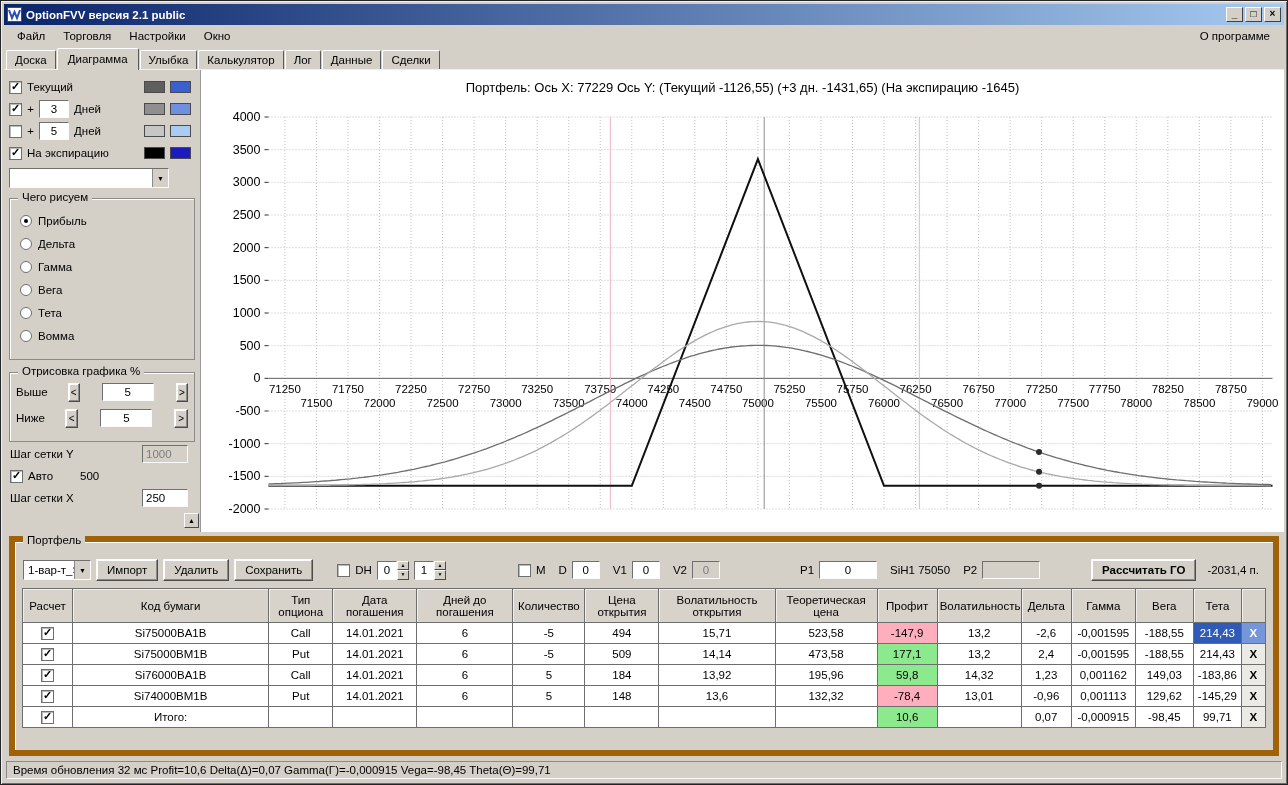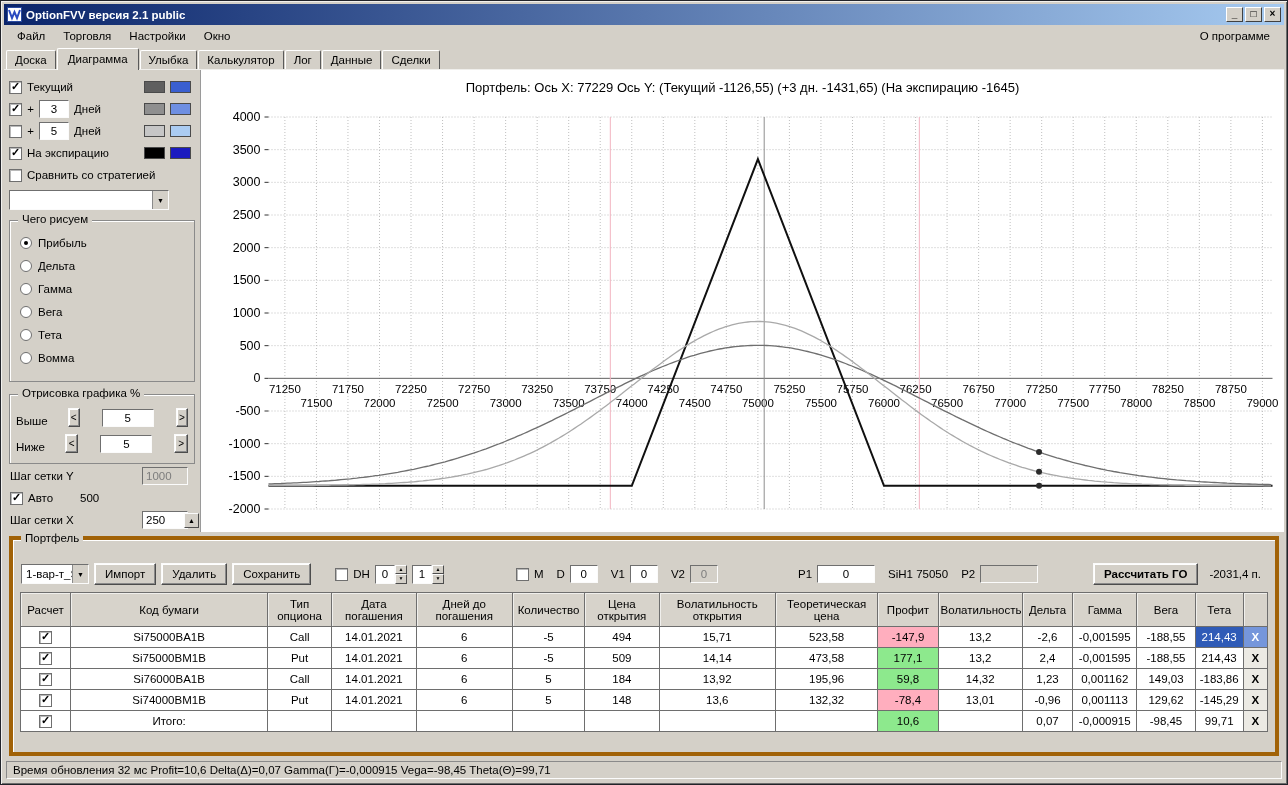--- a/index.html
+++ b/index.html
@@ -60,21 +60,21 @@
   .combo-btn { width:16px; height:100%; background:#d4d0c8; border-left:1px solid #8a8a8a;
                display:flex; align-items:center; justify-content:center; font-size:7px; }
   .strategy { width:160px; margin:4px 5px 2px; }
 
   .groupbox { border:1px solid #8a8a8a; box-shadow: inset 1px 1px 0 #fff; position:relative;
               margin:8px 5px 0; padding-top:10px; }
   .gb-title { position:absolute; top:-8px; left:8px; background:#d4d0c8; padding:0 4px; }
   .draw-group { height:162px; }
   .radio-row { display:flex; align-items:center; gap:6px; height:23px; padding:0 10px; }
   .render-group { height:70px; margin-top:12px; padding-top:6px; }
-  .rr-row { display:flex; align-items:flex-end; gap:20px; height:26px; padding:0 6px; }
+  .rr-row { display:flex; align-items:center; gap:20px; height:26px; padding:0 6px; }
   .rr-label { width:32px; }
   .sbtn { width:17px; height:19px; background:#d4d0c8; border:1px solid; border-color:#fbfbfb #4c4c4c #4c4c4c #fbfbfb;
           box-shadow: inset -1px -1px 0 #8a8a8a, inset 1px 1px 0 #fff; font:inherit; font-size:10px; cursor:default; }
   .rr-input { width:52px; text-align:center; margin:0 2px; }
 
   .grid-row { display:flex; align-items:center; gap:5px; height:20px; padding:0 6px; margin-top:2px; }
   .grid-row:first-of-type { margin-top:12px; }
   .grid-input { width:46px; margin-left:auto; margin-right:6px; text-align:left; }
   .auto-val { margin-left:22px; }
   .scrollup { position:absolute; right:1px; bottom:4px; width:15px; height:15px; background:#d4d0c8;
@@ -82,21 +82,21 @@
               display:flex; align-items:center; justify-content:center; }
 
   
   .chart-area { flex:1; background:#fff; padding-top:7px; overflow:hidden; }
   .chart-title { text-align:center; font-size:13px; height:22px; line-height:22px; }
   #chart-svg { display:block; width:100%; height:434px; }
   #chart-svg text { font-family:"Liberation Sans", sans-serif; }
 
   
   .portfolio-wrap { height:226px; padding:4px 5px 2px; flex:0 0 auto; }
-  .pf-group { height:100%; border:4px solid #a16207; box-shadow: inset 1px 1px 0 #fff; position:relative; padding-top:20px; }
+  .pf-group { height:100%; border:6px solid #a16207; box-shadow: inset 1px 1px 0 #fff; position:relative; padding-top:14px; }
   .pf-group > .gb-title { top:-8px; }
   .pf-toolbar { display:flex; align-items:center; gap:5px; height:28px; padding:0 8px; }
   .btn { font:inherit; background:#d4d0c8; border:1px solid; border-color:#fbfbfb #4c4c4c #4c4c4c #fbfbfb;
          box-shadow: inset -1px -1px 0 #8a8a8a, inset 1px 1px 0 #fff; padding:2px 10px; height:22px; cursor:default; }
   .variant { width:68px; }
   .spin { display:inline-flex; align-items:stretch; height:19px; }
   .spin-input { width:20px; text-align:center; height:19px; }
   .spin-btns { display:flex; flex-direction:column; width:12px; }
   .sb { flex:1; background:#d4d0c8; border:1px solid; border-color:#fbfbfb #4c4c4c #4c4c4c #fbfbfb;
         font-size:5px; line-height:7px; text-align:center; }
@@ -194,24 +194,20 @@
       </div>
 
       <div class="lp-row">
         <span class="cb on"></span>
         <span>На экспирацию</span>
         <span class="flex1"></span>
         <span class="swatch" style="background-color: rgb(0, 0, 0);"></span>
         <span class="swatch" style="background-color: rgb(27, 27, 191);"></span>
       </div>
 
-      <div class="lp-row">
-        <span class="cb"></span>
-        <span>Сравнить со стратегией</span>
-      </div>
 
       <div class="combo strategy">
         <span class="combo-text"></span>
         <span class="combo-btn">▼</span>
       </div>
 
       <div class="groupbox draw-group">
         <span class="gb-title">Чего рисуем</span>
         <div id="draw-options">
             <div class="radio-row">

